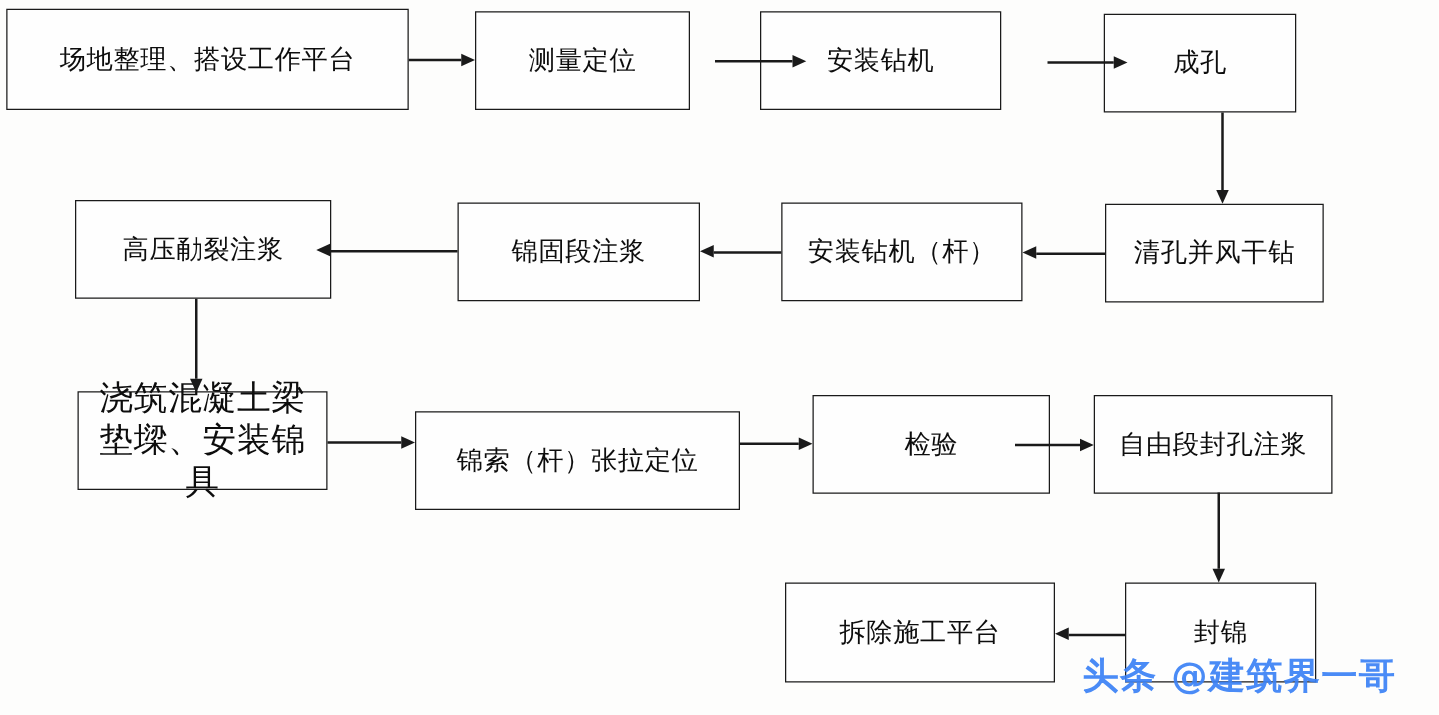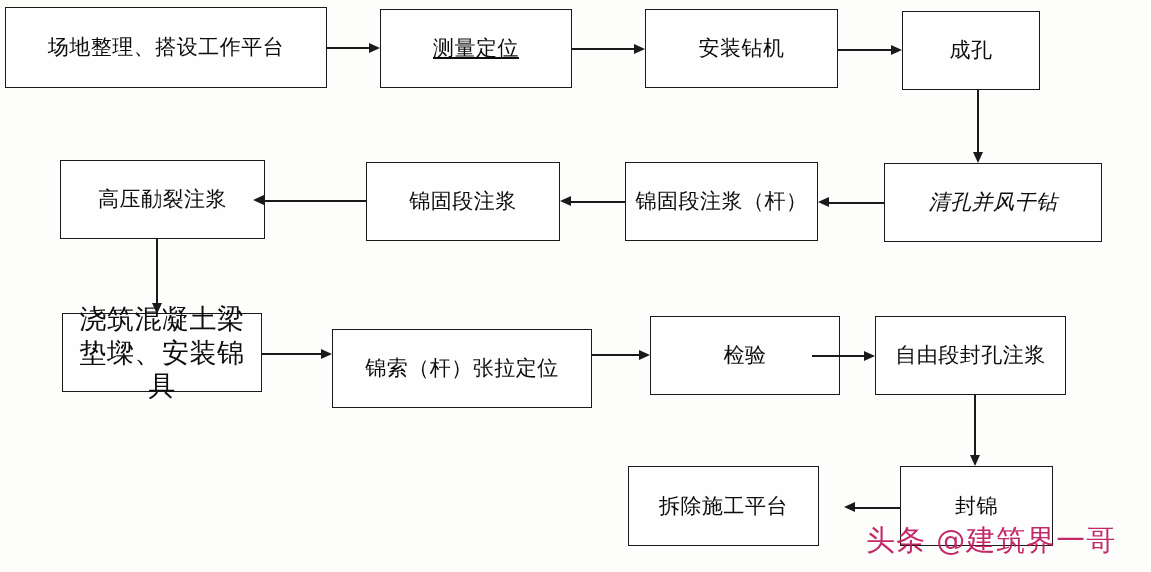--- a/index.html
+++ b/index.html
@@ -63,55 +63,55 @@
     border-left: 5.5px solid transparent;
     border-right: 5.5px solid transparent;
     border-top: 11px solid #1a1a1a;
   }
 
   #watermark {
     position: absolute;
     left: 866px;
     top: 521px;
     font-size: 29px;
-    font-weight: normal;
-    color: #be185d;
+    font-weight: bold;
+    color: #3b82f6;
     letter-spacing: 1px;
     white-space: nowrap;
     opacity: 0.92;
     font-family: "DejaVu Sans", "Liberation Sans", sans-serif;
   }
 </style>
 </head>
 <body>
 
 <div id="canvas">
 
   <div class="node" style="left:5px; top:7px; width:322px; height:81px;">
     <span class="label">场地整理、搭设工作平台</span>
   </div>
 
-  <div class="node" style="left:380px; top:9px; width:192px; height:79px;text-decoration:underline;">
+  <div class="node" style="left:380px; top:9px; width:172px; height:79px;">
     <span class="label">测量定位</span>
   </div>
 
-  <div class="node" style="left:645px; top:9px; width:193px; height:79px;">
+  <div class="node" style="left:608px; top:9px; width:193px; height:79px;">
     <span class="label">安装钻机</span>
   </div>
 
-  <div class="node" style="left:902px; top:11px; width:138px; height:79px;">
+  <div class="node" style="left:883px; top:11px; width:154px; height:79px;">
     <span class="label">成孔</span>
   </div>
 
-  <div class="node" style="left:884px; top:163px; width:218px; height:79px;font-style:italic;">
+  <div class="node" style="left:884px; top:163px; width:175px; height:79px;">
     <span class="label">清孔并风干钻</span>
   </div>
 
   <div class="node" style="left:625px; top:162px; width:193px; height:79px;">
-    <span class="label">锦固段注浆（杆）</span>
+    <span class="label">安装钻机（杆）</span>
   </div>
 
   <div class="node" style="left:366px; top:162px; width:194px; height:79px;">
     <span class="label">锦固段注浆</span>
   </div>
 
   <div class="node" style="left:60px; top:160px; width:205px; height:79px;">
     <span class="label">高压勈裂注浆</span>
   </div>
 
@@ -129,21 +129,21 @@
   </div>
 
   <div class="node" style="left:875px; top:316px; width:191px; height:79px;">
     <span class="label">自由段封孔注浆</span>
   </div>
 
   <div class="node" style="left:900px; top:466px; width:153px; height:80px;">
     <span class="label">封锦</span>
   </div>
 
-  <div class="node" style="left:628px; top:466px; width:191px; height:80px;">
+  <div class="node" style="left:628px; top:466px; width:216px; height:80px;">
     <span class="label">拆除施工平台</span>
   </div>
 
   <div class="edge-h" style="left:327px; top:47px; width:42px;"></div>
   <div class="arrow right" style="left:369px; top:42.5px;"></div>
 
   <div class="edge-h" style="left:572px; top:48px; width:62px;"></div>
   <div class="arrow right" style="left:634px; top:43.5px;"></div>
 
   <div class="edge-h" style="left:838px; top:49px; width:53px;"></div>

